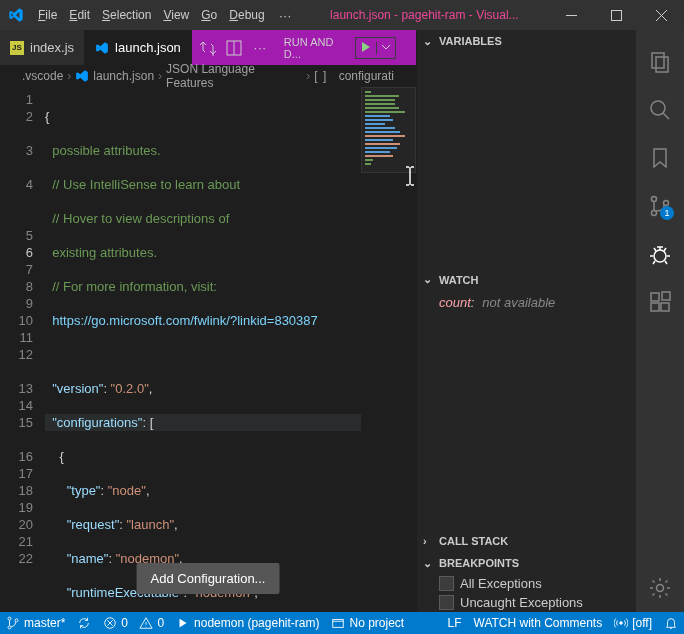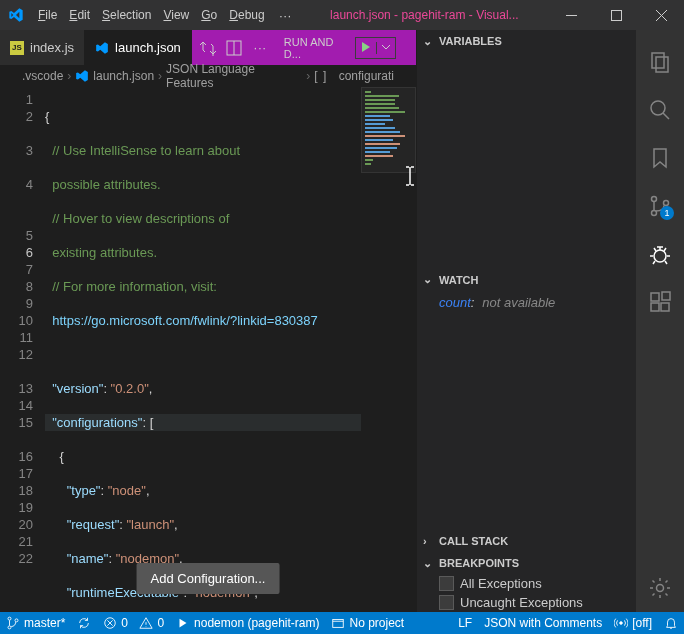--- a/index.html
+++ b/index.html
@@ -52,21 +52,21 @@
 .minimap { position:absolute; right:0; top:0; width:55px; height:100%; background:#1e1e1e; }
 .mm-vp { position:absolute; left:0; top:0; width:100%; height:86px; background:rgba(255,255,255,0.03); border:1px solid rgba(255,255,255,0.07); }
 .mm-line { position:absolute; left:4px; height:2px; background:#6a9955; }
 .mm-line.k { background:#569cd6; }
 .mm-line.s { background:#ce9178; }
 .add-config { position:absolute; bottom:18px; left:50%; transform:translateX(-50%); background:#565656; color:#fff; border:none; padding:8px 14px; font-size:13px; border-radius:2px; cursor:pointer; }
 .debug-panel { width:220px; background:#252526; display:flex; flex-direction:column; border-left:1px solid #1e1e1e; }
 .sect-h { height:22px; display:flex; align-items:center; padding:0 6px; font-size:11px; font-weight:700; color:#ccc; cursor:pointer; background:#252526; }
 .sect-h .chev { margin-right:4px; width:12px; }
 .watch-body { padding:4px 0 4px 22px; font-family:Consolas,monospace; font-size:13px; color:#ccc; font-style:italic; }
-.watch-key { color:#3b82f6; }
+.watch-key { color:#fca5a5; }
 .watch-na { color:#888; }
 .bp-row { display:flex; align-items:center; padding:2px 0 2px 22px; font-size:13px; gap:6px; cursor:pointer; }
 .bp-row .cb { width:15px; height:15px; border:1px solid #5a5a5a; background:#3c3c3c; }
 .cursor-i { position:absolute; width:14px; height:22px; color:#fff; pointer-events:none; }
 .statusbar { height:22px; background:#007acc; color:#fff; display:flex; align-items:center; font-size:12px; }
 .sb-item { display:flex; align-items:center; gap:4px; padding:0 6px; cursor:pointer; height:100%; }
 .sb-item svg{ width:14px; height:14px; }
 .sb-spacer { flex:1; }
 .sect-spacer { flex:1; }
 .vars-area{ flex:1; min-height:180px;}
@@ -199,22 +199,22 @@
         <div>16</div>
           <div>17</div>
           <div>18</div>
         <div>19</div>
           <div>20</div>
           <div>21</div>
         <div>22</div>
       </div>
       <div class="code">
 <div class="line"><span class="tpun">{</span></div>
+<div class="line">  <span class="tcom">possible attributes.</span></div>
 <div class="line">  <span class="tcom">// Use IntelliSense to learn about</span></div>
-<div class="line">  <span class="tcom">possible attributes.</span></div>
 <div class="line">  <span class="tcom">// Hover to view descriptions of</span></div>
 <div class="line">  <span class="tcom">existing attributes.</span></div>
 <div class="line">  <span class="tcom">// For more information, visit: </span></div>
 <div class="line">  <span class="tcomlnk">https://go.microsoft.com/fwlink/?linkid=830387</span></div>
 <div class="line">  <span style="visibility:hidden">x</span></div>
 <div class="line">  <span class="tkey">"version"</span><span class="tpun">: </span><span class="tstr">"0.2.0"</span><span class="tpun">,</span></div>
 <div class="line cur">  <span class="tkey">"configurations"</span><span class="tpun">: </span><span class="tpun">[</span></div>
 <div class="line">    <span class="tpun">{</span></div>
 <div class="line">      <span class="tkey">"type"</span><span class="tpun">: </span><span class="tstr">"node"</span><span class="tpun">,</span></div>
 <div class="line">      <span class="tkey">"request"</span><span class="tpun">: </span><span class="tstr">"launch"</span><span class="tpun">,</span></div>
@@ -373,21 +373,21 @@
     </div>
   <div class="sb-item">
       <svg viewBox="0 0 16 16" stroke="#fff" fill="none">
         <rect x="2" y="4" width="12" height="9"></rect>
         <path d="M2 6h12"></path>
       </svg>
       <span>No project</span>
     </div>
   <div class="sb-spacer"></div>
   <div class="sb-item">LF</div>
-  <div class="sb-item">JSON with Comments</div>
+  <div class="sb-item">WATCH with Comments</div>
   <div class="sb-item">
       <svg viewBox="0 0 16 16" stroke="#fff" fill="none">
         <circle cx="8" cy="8" r="1.5" fill="#fff"></circle>
         <path d="M4 5a5 5 0 000 6M12 5a5 5 0 010 6M2 3a8 8 0 000 10M14 3a8 8 0 010 10"></path>
       </svg>
       <span>[off]</span>
     </div>
   <div class="sb-item">
       <svg viewBox="0 0 16 16" stroke="#fff" fill="none">
         <path d="M4 11V7a4 4 0 118 0v4l1 2H3l1-2zM7 14h2"></path>

